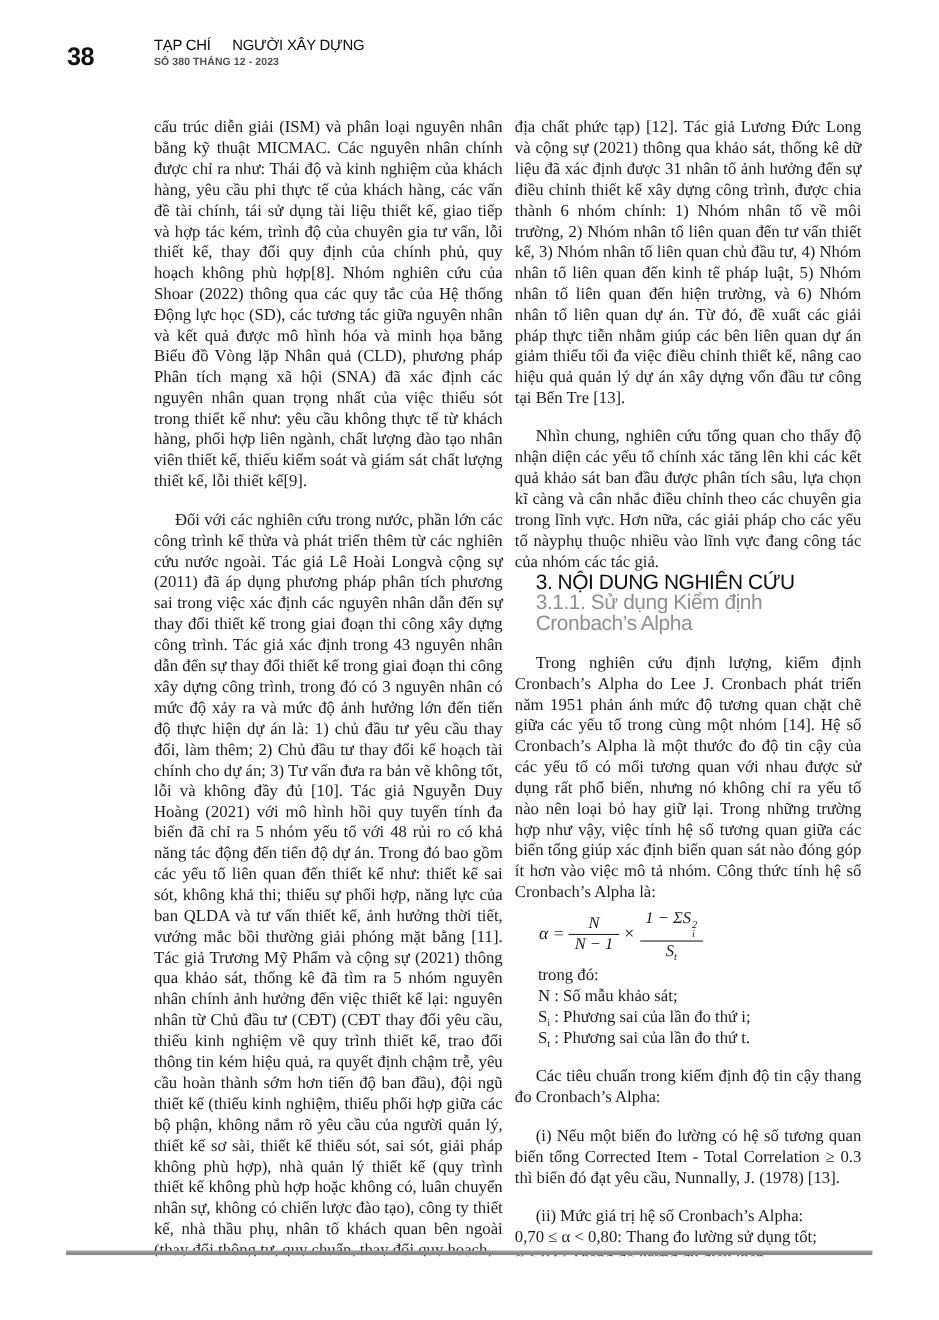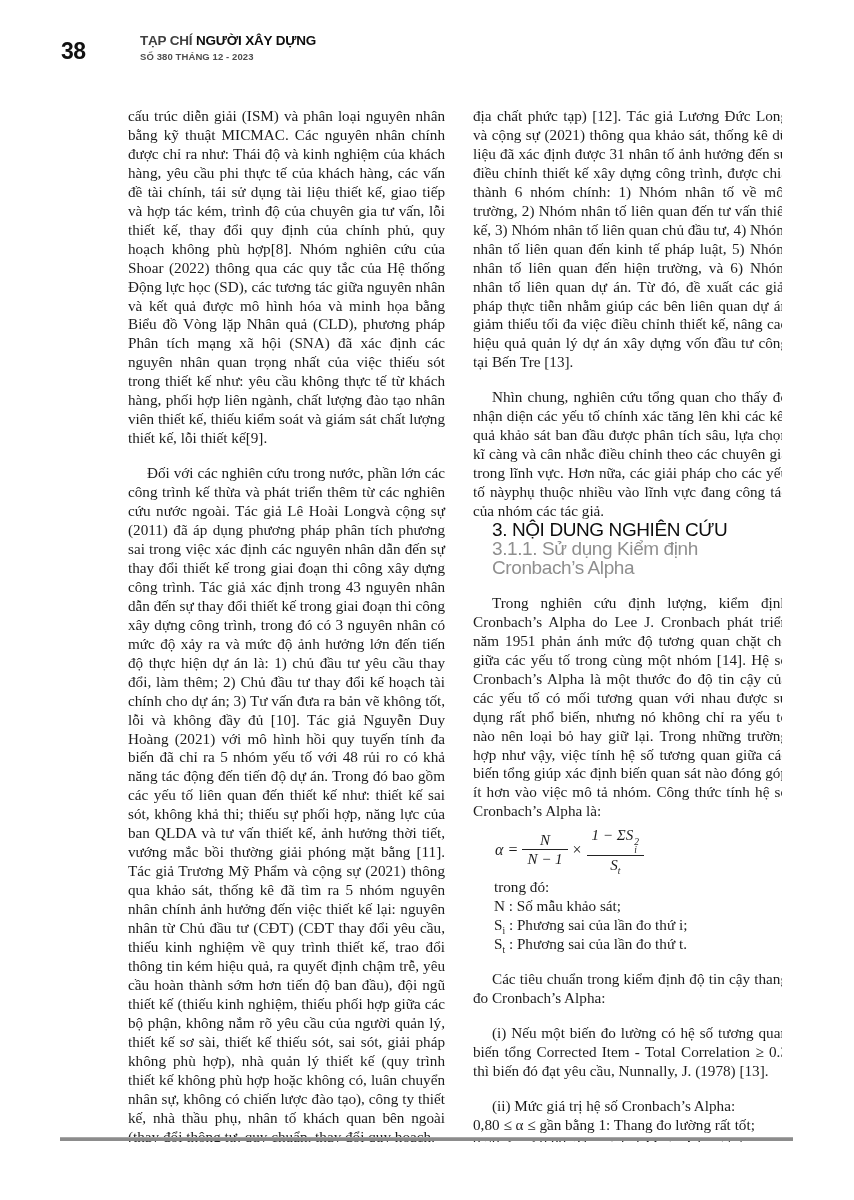--- a/index.html
+++ b/index.html
@@ -11,31 +11,31 @@
   .page{position:absolute;inset:0;}
 
   
   .page-num{
     position:absolute;left:61px;top:38px;
     font-family:"Liberation Sans", sans-serif;font-weight:bold;
     font-size:23px;letter-spacing:-0.5px;color:#111;
   }
   .masthead{position:absolute;left:140px;top:33px;}
   .jline{font-family:"Liberation Sans", sans-serif;font-size:13.5px;letter-spacing:-0.2px;line-height:15px;}
-  .jprefix{color:#404040;font-weight:bold;}
-  .jname{color:#0d0d0d;font-weight:bold;}
+  .jprefix{color:#000000;font-weight:normal;}
+  .jname{color:#0d0d0d;font-weight:normal;margin-left:16px;}
   .jissue{
     font-family:"Liberation Sans", sans-serif;font-size:9.5px;color:#4d4d4d;
     margin-top:3px;letter-spacing:0.1px;font-weight:bold;
   }
 
   
   .columns{
-    position:absolute;left:128px;top:107px;width:654px;height:1035px;
-    display:flex;gap:28px;overflow:hidden;
+    position:absolute;left:140px;top:107px;width:654px;height:1035px;
+    display:flex;gap:11px;overflow:hidden;
   }
   .col{width:317px;flex:0 0 317px;}
   .col.right{flex:0 0 315px;width:315px;}
   .col p{
     margin:0;font-size:15.2px;line-height:18.95px;text-align:justify;
     color:#1c1c1c;
   }
   p.indent{text-indent:19px;margin-top:16px;}
   p.noindent{text-indent:0;}
   p.where{text-align:left;padding-left:21px;text-indent:0;}
@@ -120,21 +120,20 @@
       </div>
 
       <p class="where">trong đó:</p>
       <p class="where">N : Số mẫu khảo sát;</p>
       <p class="where"><span>S</span><sub class="fsub">i</sub><span> : Phương sai của lần đo thứ i;</span></p>
       <p class="where"><span>S</span><sub class="fsub">t</sub><span> : Phương sai của lần đo thứ t.</span></p>
 
       <p class="indent">Các tiêu chuẩn trong kiểm định độ tin cậy thang đo Cronbach’s Alpha:</p>
       <p class="indent">(i) Nếu một biến đo lường có hệ số tương quan biến tổng Corrected Item - Total Correlation ≥ 0.3 thì biến đó đạt yêu cầu, Nunnally, J. (1978) [13].</p>
       <p class="indent">(ii) Mức giá trị hệ số Cronbach’s Alpha:</p>
-      <p class="noindent">0,80 ≤ α ≤ gần bằng 1: Thang đo lường rất tốt;</p>
       <p class="noindent">0,70 ≤ α &lt; 0,80: Thang đo lường sử dụng tốt;</p>
       <p class="noindent">α &gt; 0,6: Thang đo lường đủ điều kiện.</p>
 
       <h5 class="h-gray">3.1.2. Phân tích nhân tố khám phá (EFA)</h5>
       <p class="indent">Sau khi kiểm định Cronbach’s Alpha, các biến</p>
     </div>
 
   </div>
 
   <div class="footer-rule"></div>

